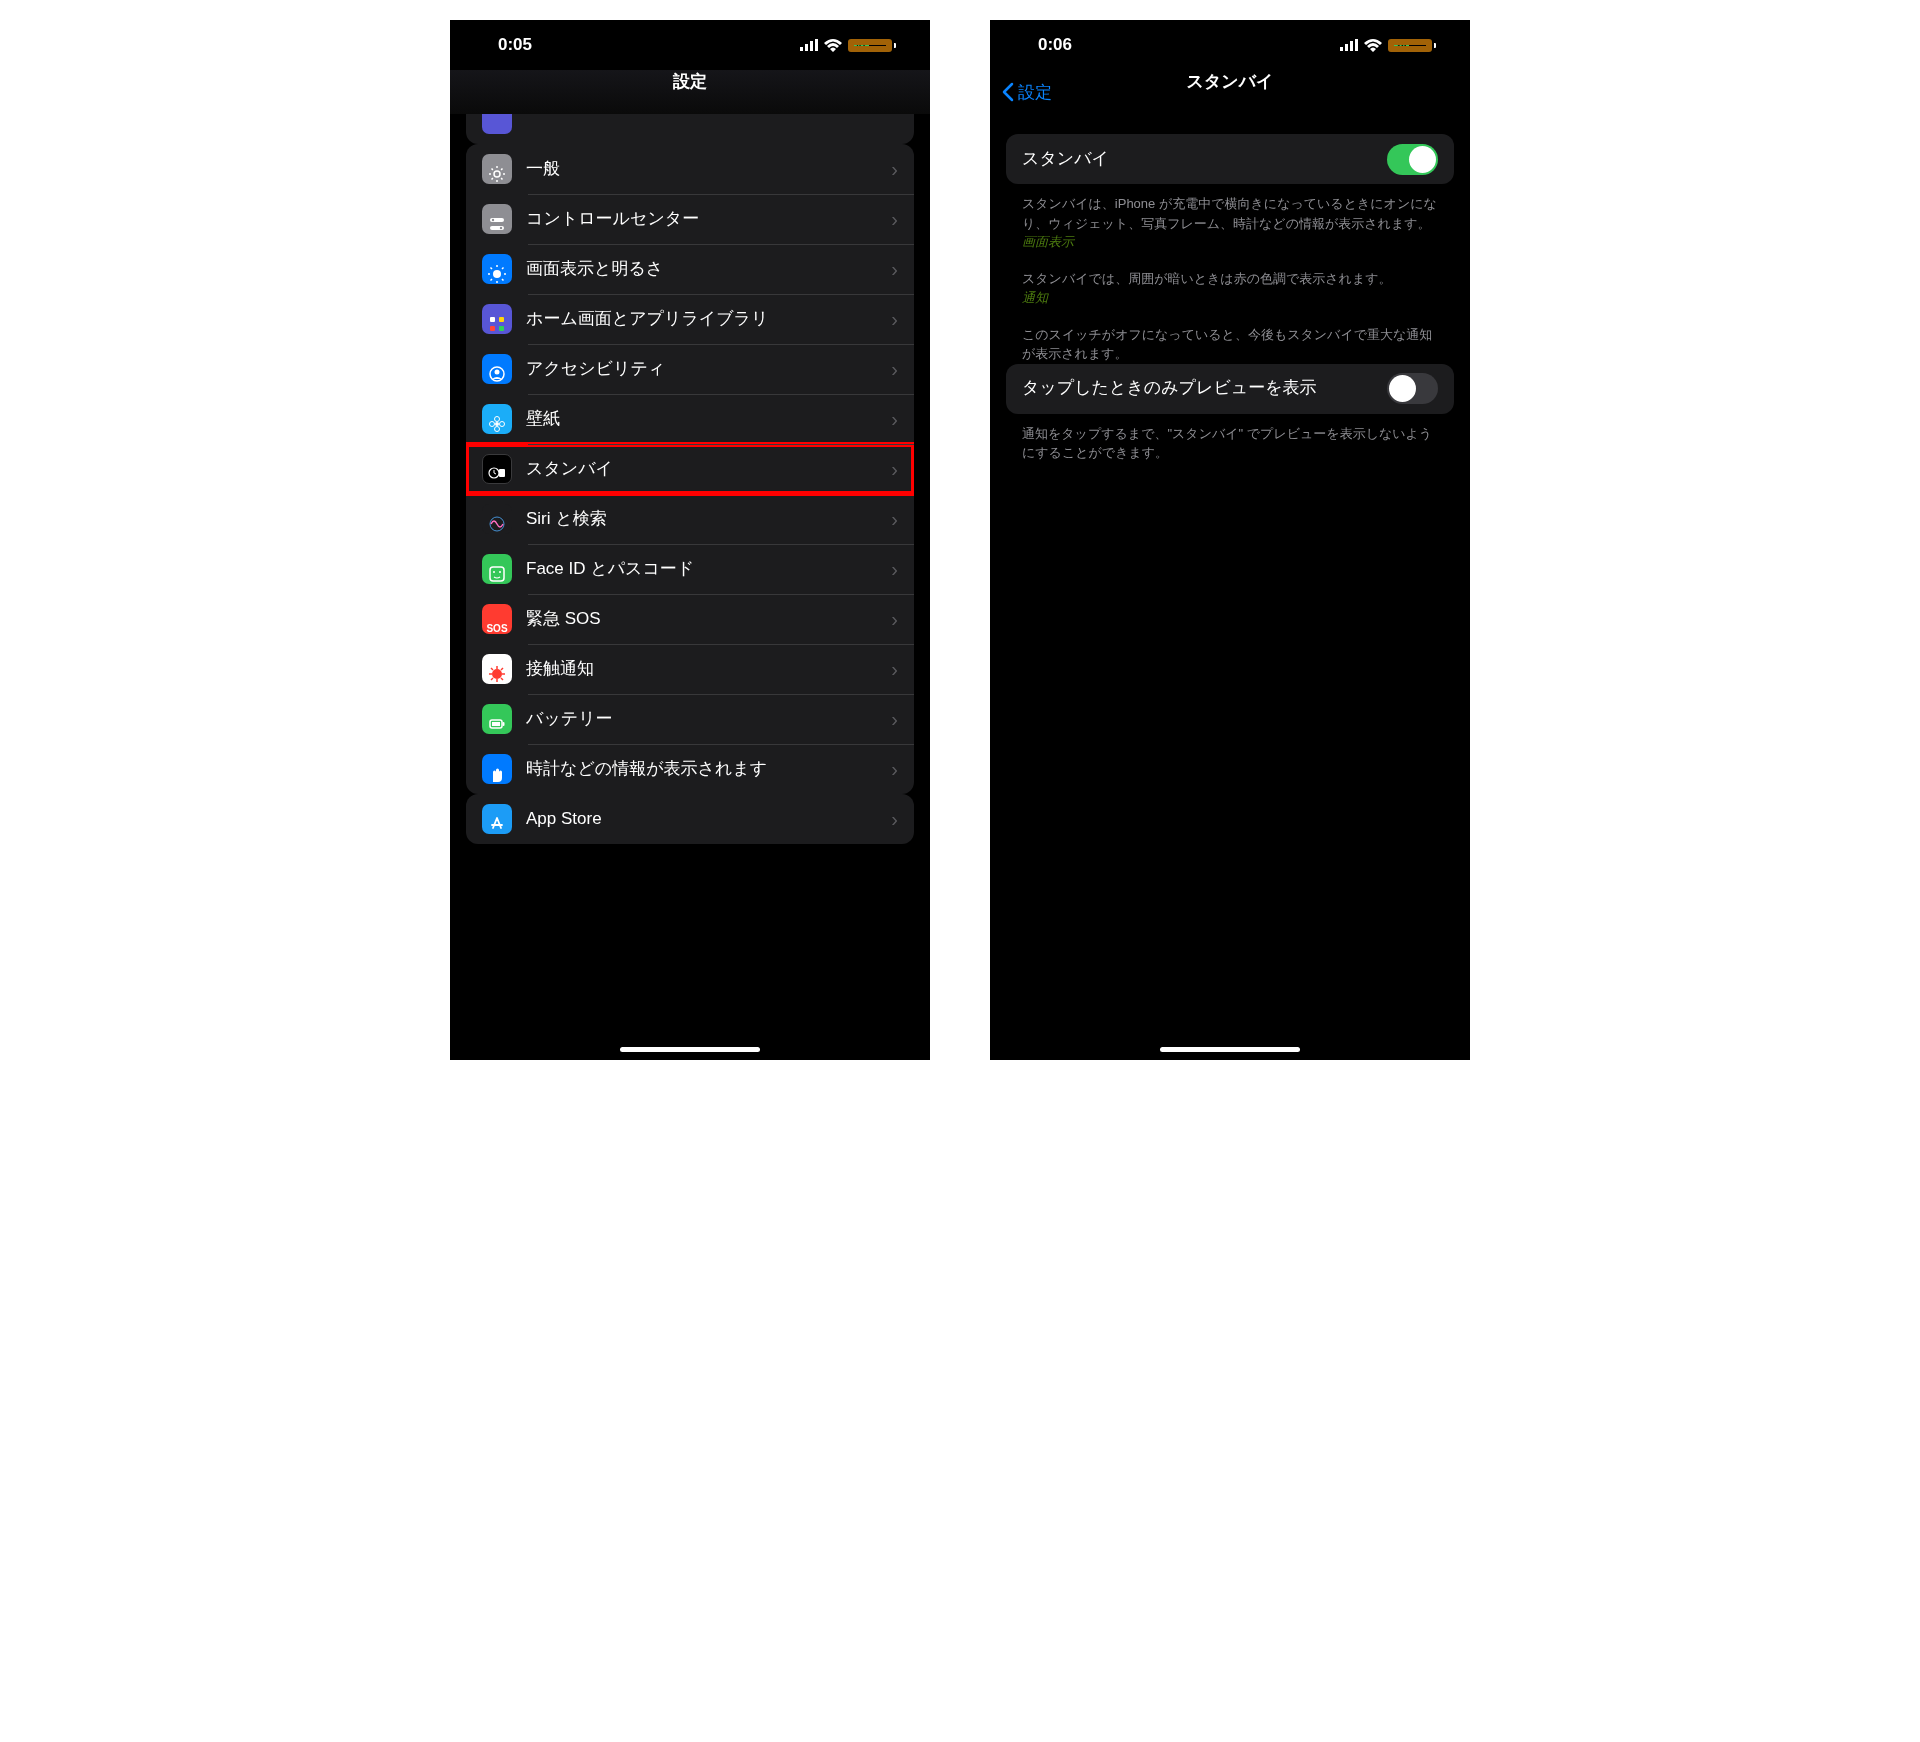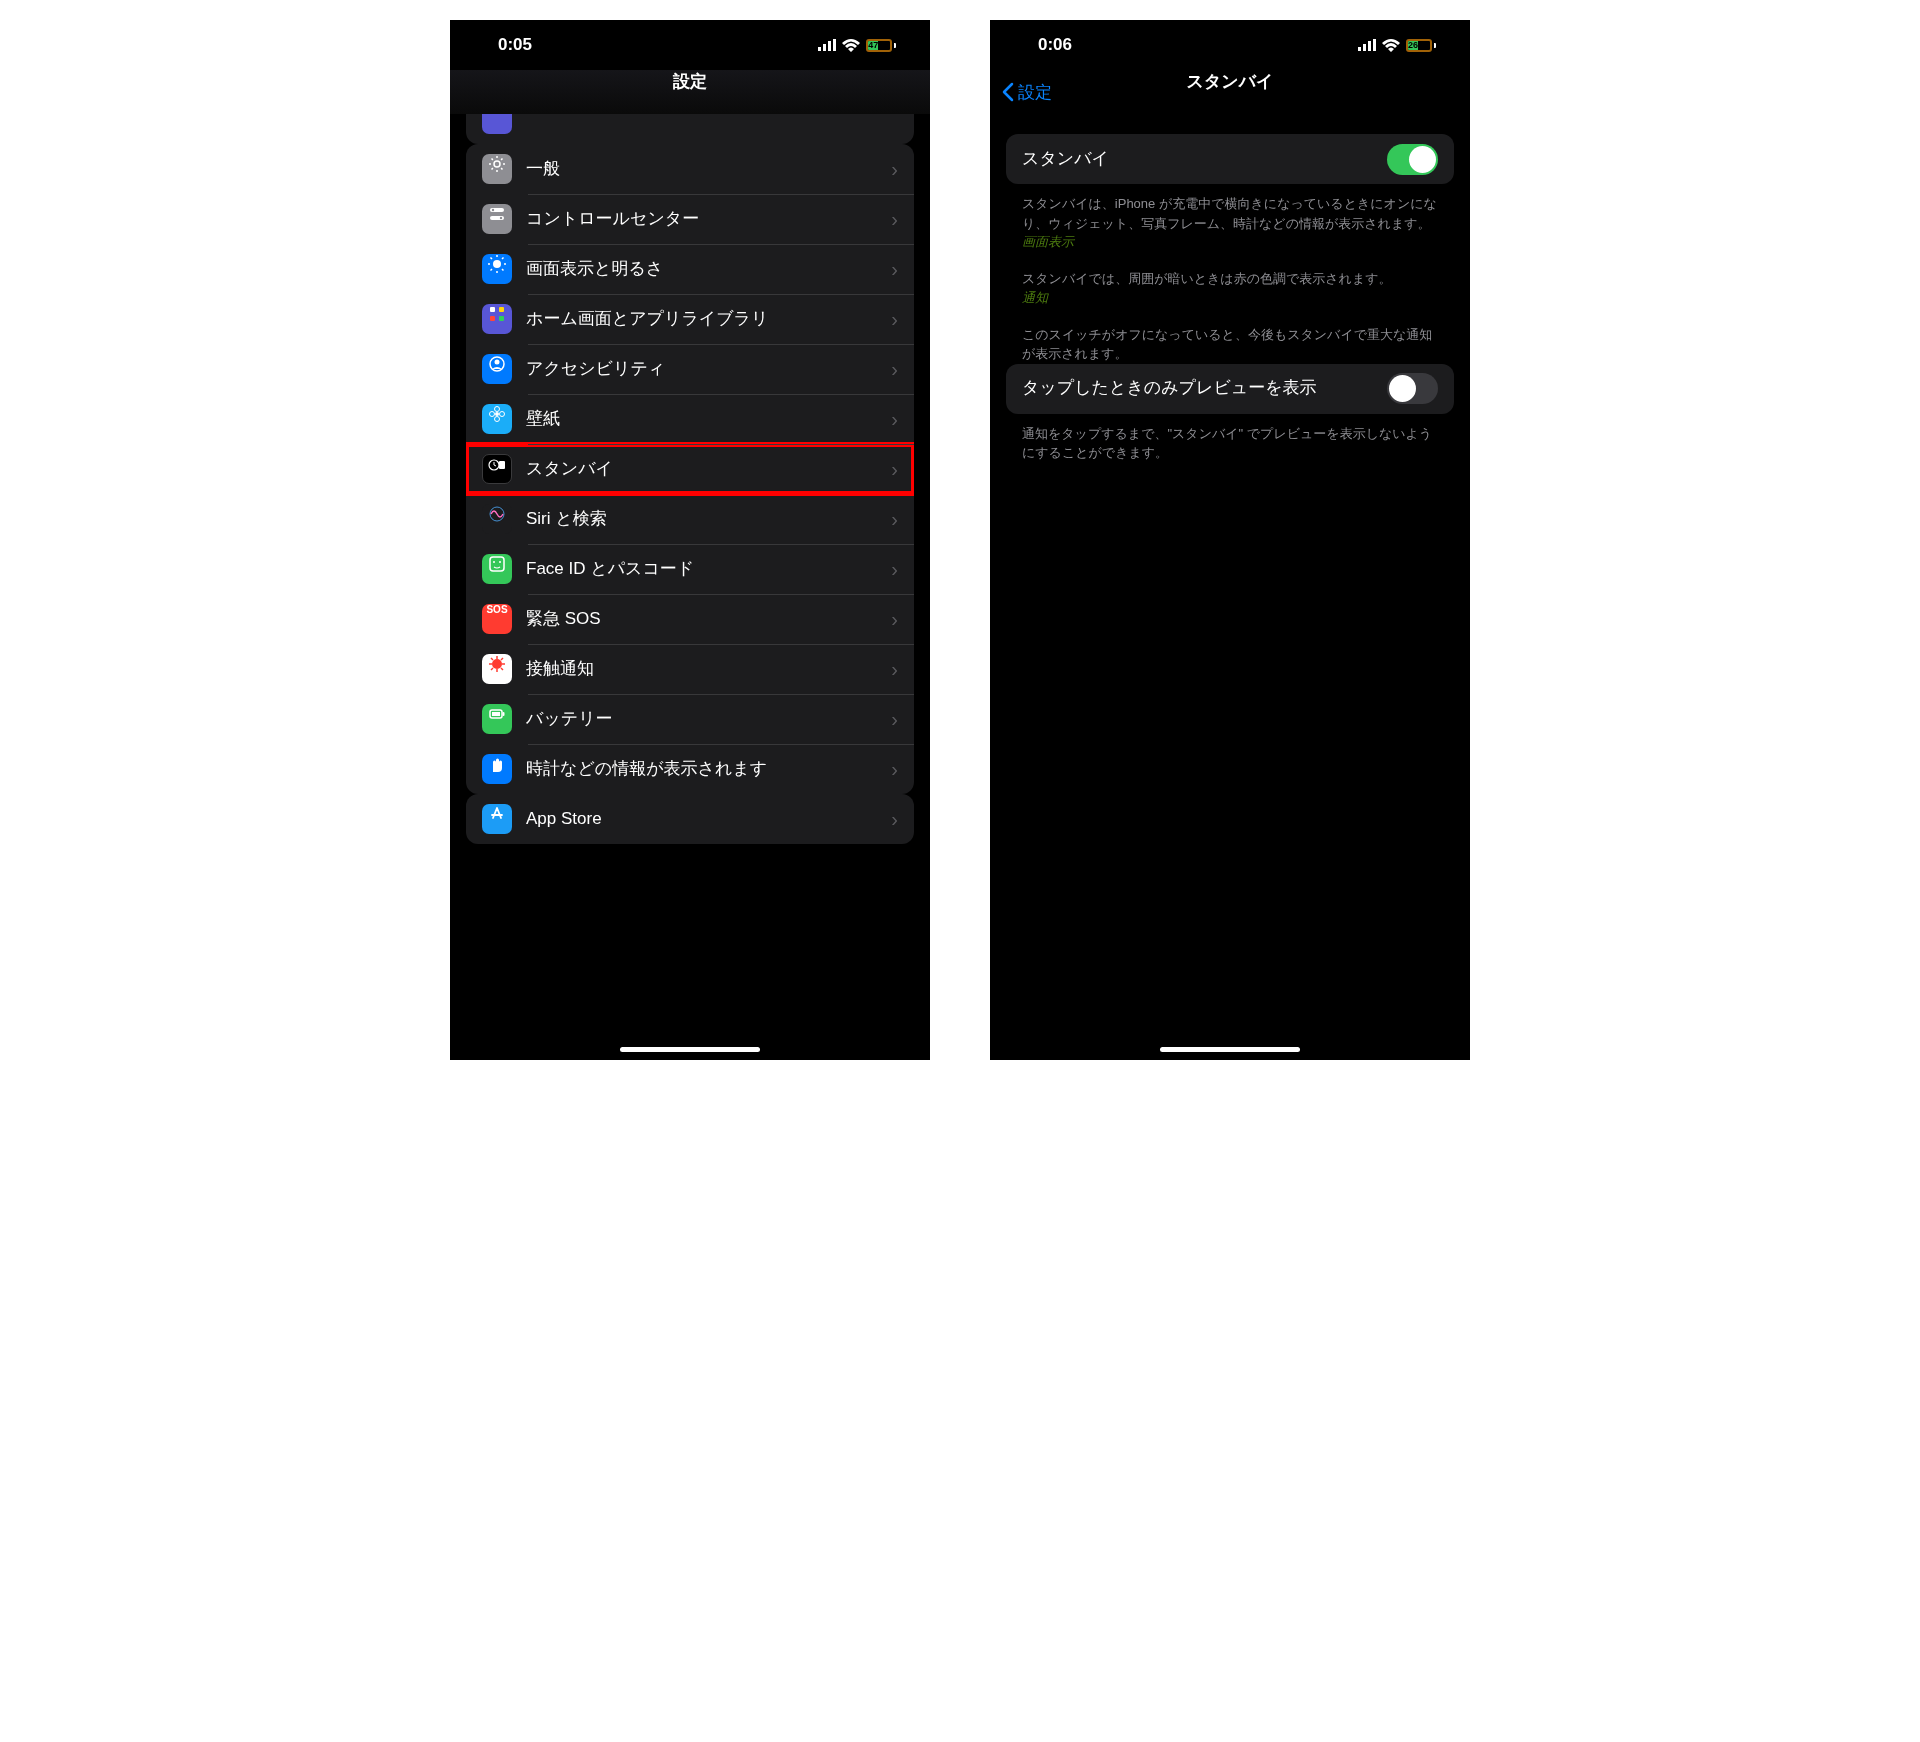--- a/index.html
+++ b/index.html
@@ -31,22 +31,22 @@
     font-weight: 600;
   }
   .status-right { display: flex; align-items: center; gap: 6px; }
   .signal-icon, .wifi-icon { display: inline-flex; align-items: center; }
   .battery {
     display: inline-flex;
     align-items: center;
     gap: 2px;
   }
   .battery-body {
-    width: 26px; height: 13px;
-    border: 2px solid #a16207;
+    width: 44px; height: 13px;
+    border: 6px solid #a16207;
     border-radius: 3px;
     position: relative;
     overflow: hidden;
   }
   .battery-fill {
     position: absolute; left: 0; top: 0; bottom: 0;
     background: #34c759;
     display: flex; align-items: center; justify-content: center;
     font-size: 9px; font-weight: 700; color: #000;
   }
@@ -111,21 +111,21 @@
     background: #38383a;
   }
   .row.highlighted {
     outline: 5px solid #ff0000;
     outline-offset: -3px;
     z-index: 2;
   }
   .row .icon {
     width: 30px; height: 30px;
     border-radius: 7px;
-    display: flex; align-items: flex-start; justify-content: center;
+    display: flex; align-items: flex-end; justify-content: center;
     flex-shrink: 0;
     font-size: 17px;
   }
   .row .label {
     flex: 1;
     font-size: 17px;
     line-height: 1.3;
   }
   .chevron {
     color: #5a5a5e;

